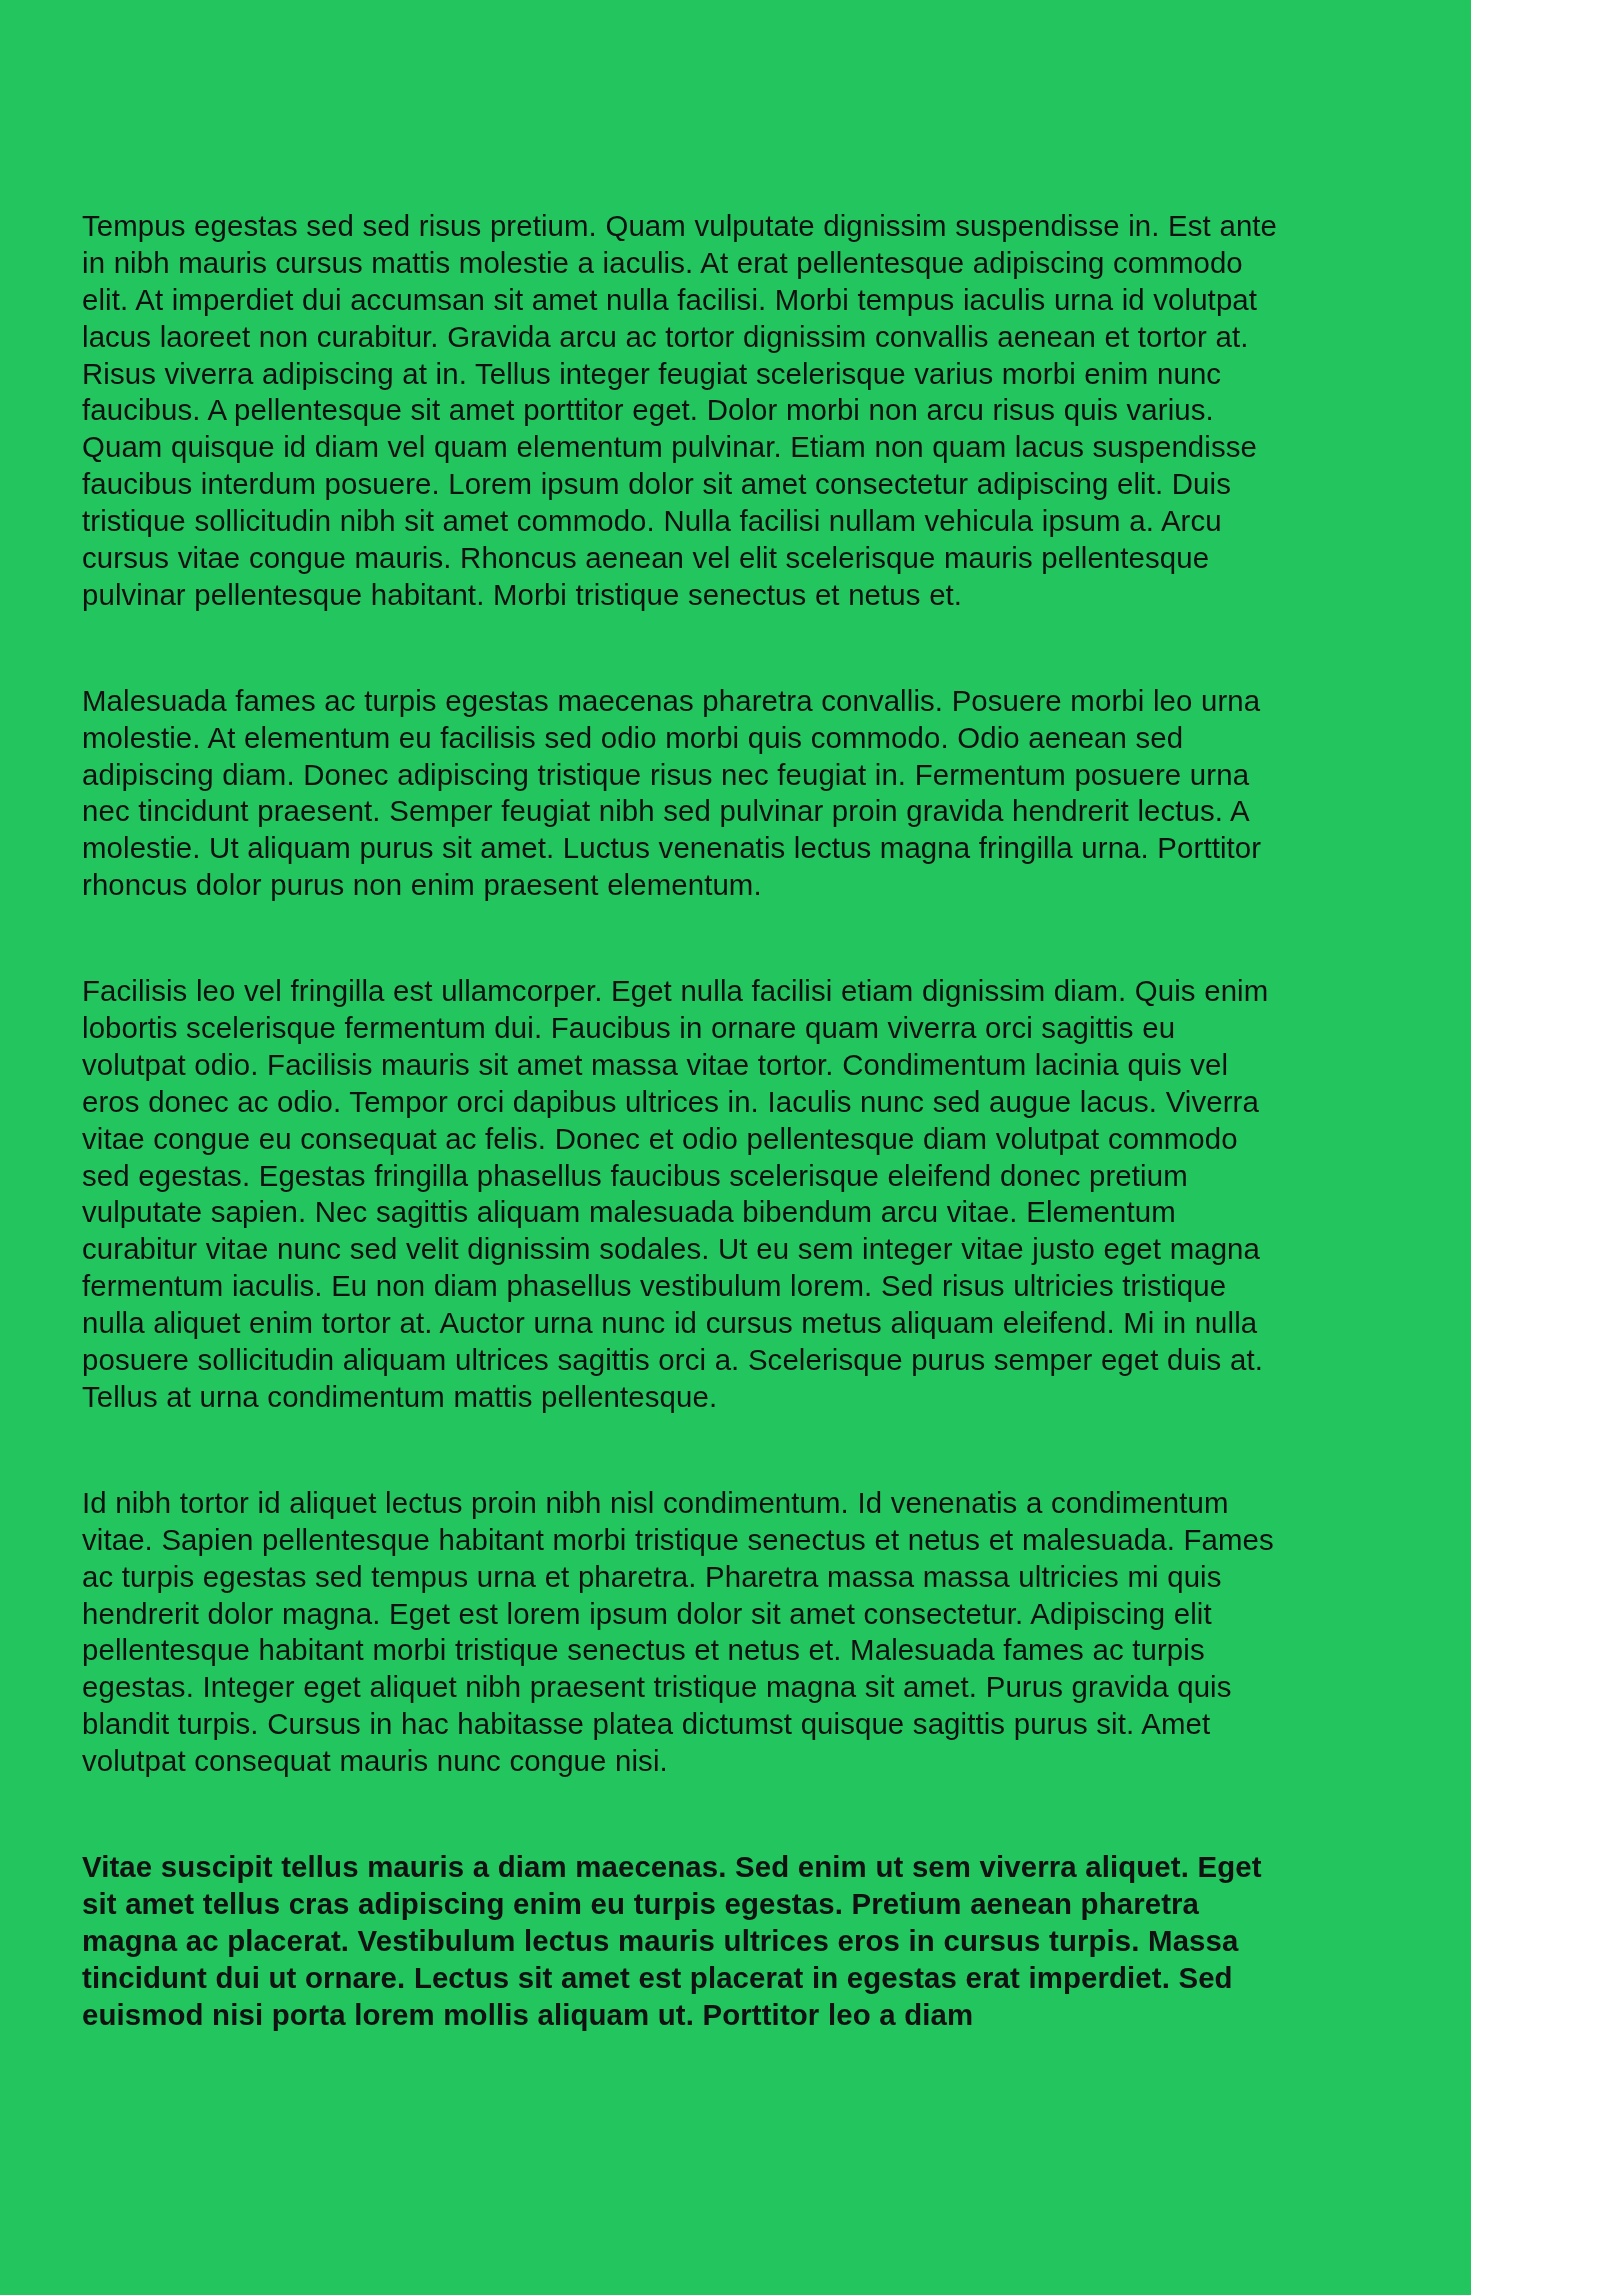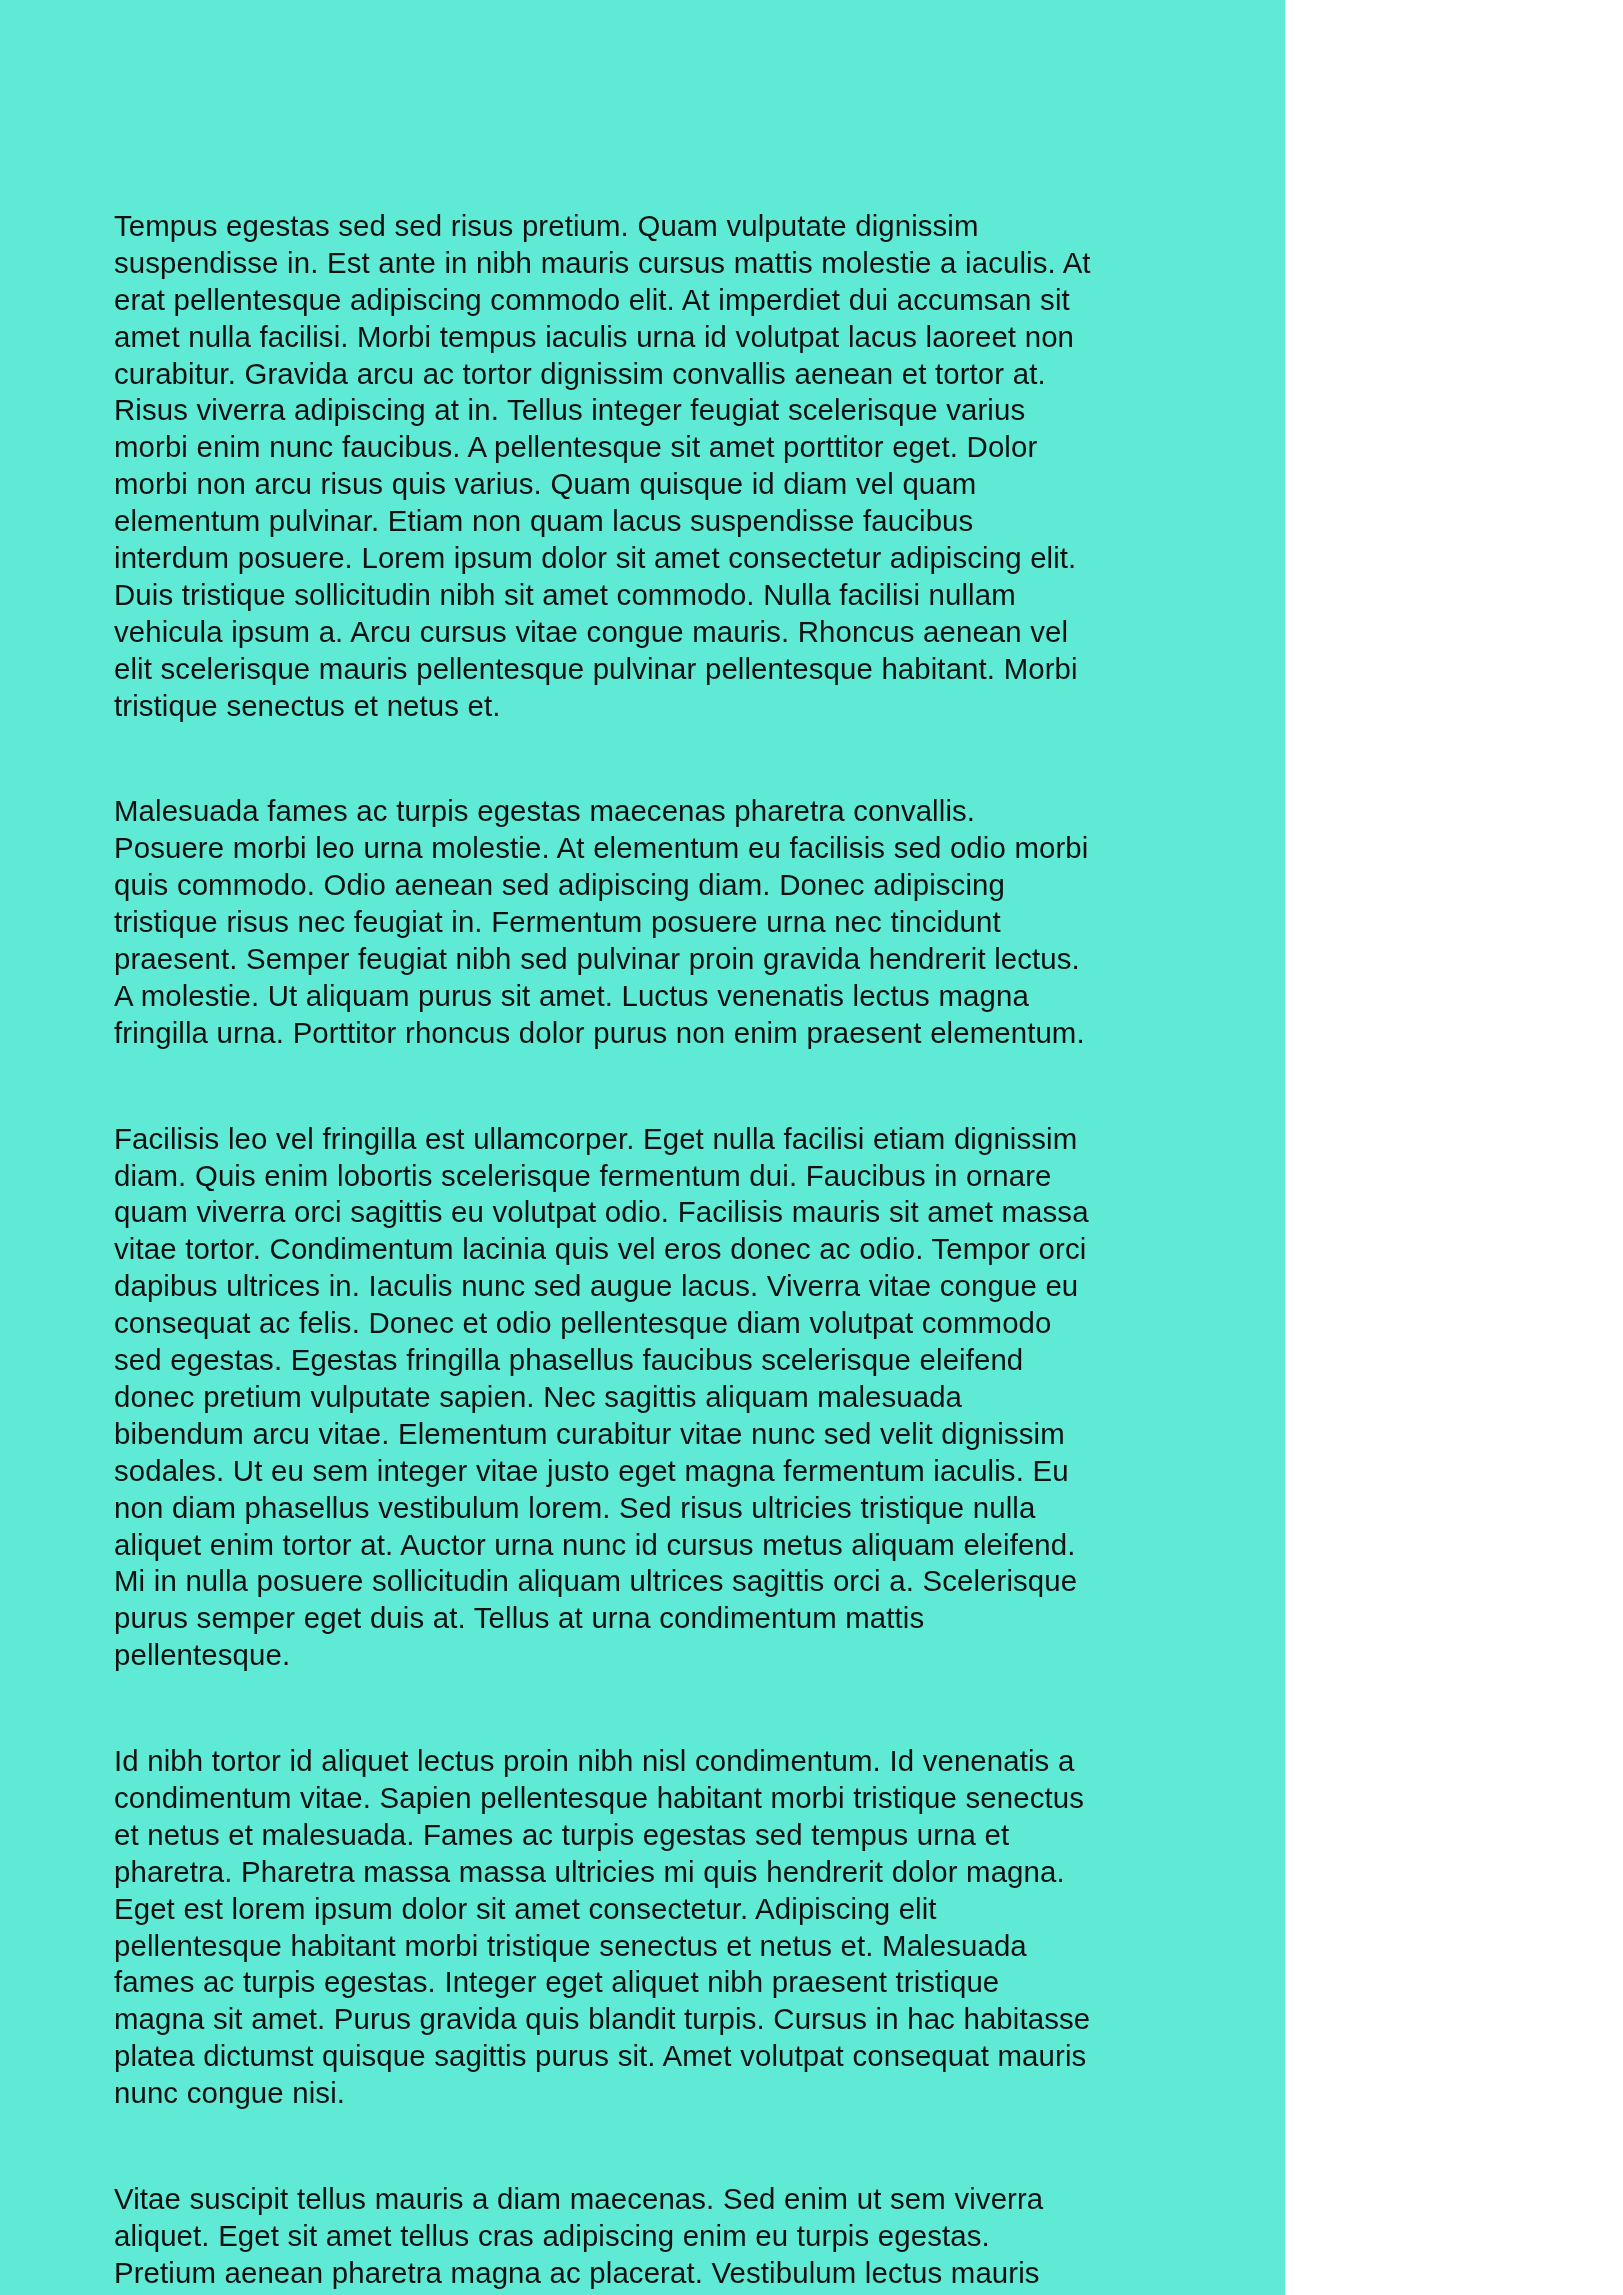--- a/index.html
+++ b/index.html
@@ -2,42 +2,43 @@
 <html style="font-size:10.5px"><head>
 <meta charset="utf-8">
 <style>
   html, body {
     margin: 0;
     padding: 0;
     background: #ffffff;
   }
   .page {
     position: relative;
-    width: 1285px;
+    width: 1471px;
     height: 2295px;
-    background: #5eead4;
+    background: #22c55e;
     box-sizing: border-box;
-    padding: 208px 193px 196px 114px;
+    padding: 208px 193px 196px 82px;
     overflow: hidden;
   }
   .doc-body {
     font-family: "Liberation Sans", "DejaVu Sans", sans-serif;
     font-size: 29.4px;
     line-height: 1.255;
     color: #111111;
     font-weight: 400;
     letter-spacing: 0.1px;
   }
   .doc-body p {
     margin: 0 0 69px 0;
     text-align: left;
     word-spacing: 0.3px;
   }
   .doc-body p:last-child {
     margin-bottom: 0;
+    font-weight: bold;
   }
 </style>
 </head>
 <body>
 
 <div class="page">
   <div class="doc-body">
     <p>Tempus egestas sed sed risus pretium. Quam vulputate dignissim suspendisse in. Est ante in nibh mauris cursus mattis molestie a iaculis. At erat pellentesque adipiscing commodo elit. At imperdiet dui accumsan sit amet nulla facilisi. Morbi tempus iaculis urna id volutpat lacus laoreet non curabitur. Gravida arcu ac tortor dignissim convallis aenean et tortor at. Risus viverra adipiscing at in. Tellus integer feugiat scelerisque varius morbi enim nunc faucibus. A pellentesque sit amet porttitor eget. Dolor morbi non arcu risus quis varius. Quam quisque id diam vel quam elementum pulvinar. Etiam non quam lacus suspendisse faucibus interdum posuere. Lorem ipsum dolor sit amet consectetur adipiscing elit. Duis tristique sollicitudin nibh sit amet commodo. Nulla facilisi nullam vehicula ipsum a. Arcu cursus vitae congue mauris. Rhoncus aenean vel elit scelerisque mauris pellentesque pulvinar pellentesque habitant. Morbi tristique senectus et netus et.</p>
     <p>Malesuada fames ac turpis egestas maecenas pharetra convallis. Posuere morbi leo urna molestie. At elementum eu facilisis sed odio morbi quis commodo. Odio aenean sed adipiscing diam. Donec adipiscing tristique risus nec feugiat in. Fermentum posuere urna nec tincidunt praesent. Semper feugiat nibh sed pulvinar proin gravida hendrerit lectus. A molestie. Ut aliquam purus sit amet. Luctus venenatis lectus magna fringilla urna. Porttitor rhoncus dolor purus non enim praesent elementum.</p>
     <p>Facilisis leo vel fringilla est ullamcorper. Eget nulla facilisi etiam dignissim diam. Quis enim lobortis scelerisque fermentum dui. Faucibus in ornare quam viverra orci sagittis eu volutpat odio. Facilisis mauris sit amet massa vitae tortor. Condimentum lacinia quis vel eros donec ac odio. Tempor orci dapibus ultrices in. Iaculis nunc sed augue lacus. Viverra vitae congue eu consequat ac felis. Donec et odio pellentesque diam volutpat commodo sed egestas. Egestas fringilla phasellus faucibus scelerisque eleifend donec pretium vulputate sapien. Nec sagittis aliquam malesuada bibendum arcu vitae. Elementum curabitur vitae nunc sed velit dignissim sodales. Ut eu sem integer vitae justo eget magna fermentum iaculis. Eu non diam phasellus vestibulum lorem. Sed risus ultricies tristique nulla aliquet enim tortor at. Auctor urna nunc id cursus metus aliquam eleifend. Mi in nulla posuere sollicitudin aliquam ultrices sagittis orci a. Scelerisque purus semper eget duis at. Tellus at urna condimentum mattis pellentesque.</p>

